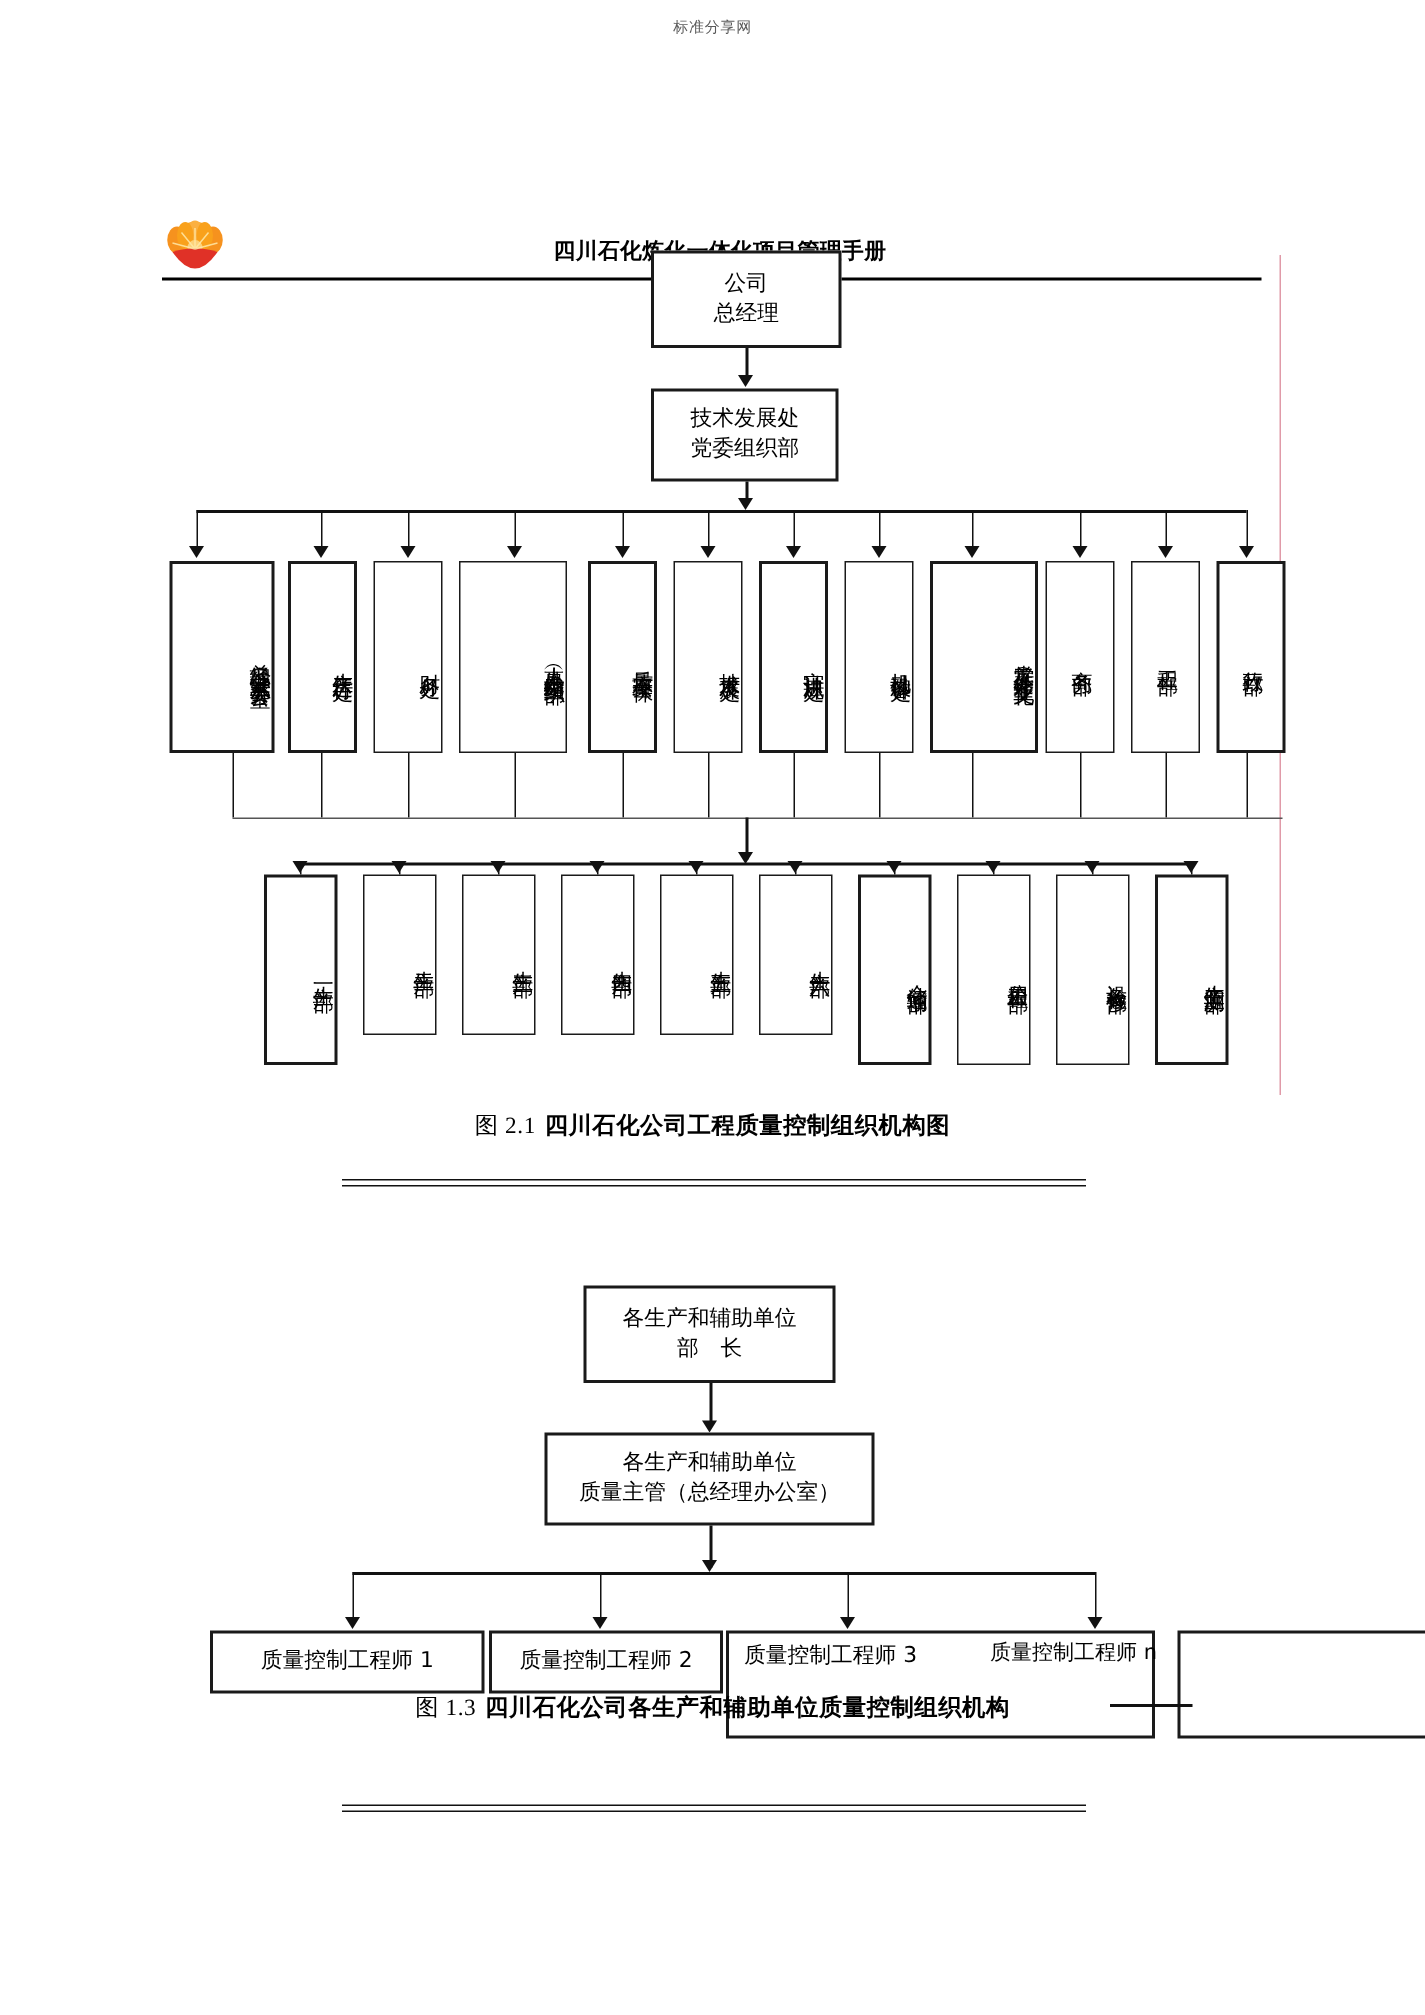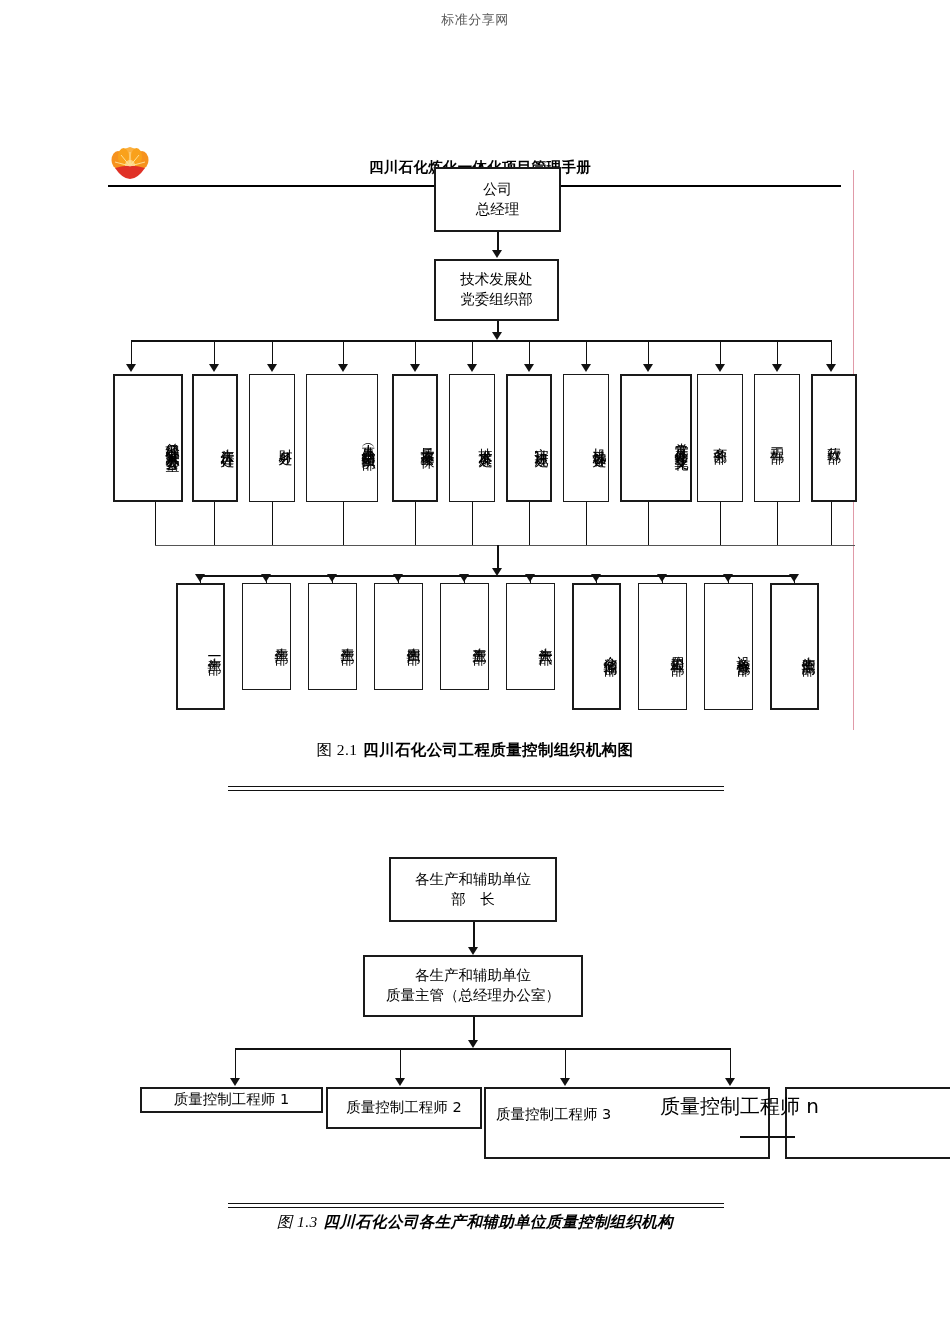--- a/index.html
+++ b/index.html
@@ -7,21 +7,21 @@
   body{
     width:950px;height:1343px;position:relative;overflow:hidden;
     font-family:"DejaVu Sans","Liberation Sans",sans-serif;
     color:#000;
   }
   .page{position:absolute;inset:0;}
 
   
   .watermark{
     position:absolute;left:0;top:11px;width:950px;text-align:center;
-    font-size:13px;color:#5a5a5a;letter-spacing:.5px;
+    font-size:10px;color:#5a5a5a;letter-spacing:.5px;
   }
 
   
   .header{position:absolute;left:0;top:72px;width:950px;height:48px;}
   .logo{position:absolute;left:108px;top:74px;width:44px;height:38px;}
   .header-title{
     position:absolute;left:200px;top:86px;width:560px;text-align:center;
     font-size:14.5px;font-weight:600;letter-spacing:.3px;
   }
   .header-rule{
@@ -73,21 +73,21 @@
   .double-rule::before,.double-rule::after{
     content:"";position:absolute;left:0;width:100%;height:0;
     border-top:1.6px solid #111;
   }
   .double-rule::before{top:0;}
   .double-rule::after{top:4px;}
 
   
   .box.left-text{justify-content:flex-start;padding-left:10px;}
   .float-label{
-    position:absolute;font-size:20px;white-space:nowrap;
+    position:absolute;font-size:14px;white-space:nowrap;
   }
 </style>
 </head>
 <body>
 
 <div class="page">
 
   <div class="watermark">标准分享网</div>
 
   <div class="header">
@@ -303,38 +303,38 @@
       <div class="vline" style="left:235px;top:1048px;height:32px;"></div>
         <div class="arrow" style="left:230px;top:1078px;"></div>
       <div class="vline" style="left:400px;top:1048px;height:32px;"></div>
         <div class="arrow" style="left:395px;top:1078px;"></div>
       <div class="vline" style="left:565px;top:1048px;height:32px;"></div>
         <div class="arrow" style="left:560px;top:1078px;"></div>
       <div class="vline" style="left:730px;top:1048px;height:32px;"></div>
         <div class="arrow" style="left:725px;top:1078px;"></div>
     </div>
 
-    <div class="box thick" style="left:140px;top:1087px;width:183px;height:26px;">
+    <div class="box thick" style="left:140px;top:1087px;width:183px;height:42px;">
       <span>质量控制工程师 1</span>
     </div>
     <div class="box thick" style="left:326px;top:1087px;width:156px;height:42px;">
       <span>质量控制工程师 2</span>
     </div>
 
-    <div class="box thick left-text" style="left:484px;top:1087px;width:286px;height:72px;align-items:flex-start;padding-top:16px;">
+    <div class="box thick left-text" style="left:484px;top:1087px;width:286px;height:72px;align-items:flex-start;padding-top:6px;">
       <span>质量控制工程师 3</span>
     </div>
 
     <div class="box thick" style="left:785px;top:1087px;width:175px;height:72px;"></div>
     <div class="float-label" style="left:660px;top:1093px;">
       <span>质量控制工程师 n</span>
     </div>
 
     <div class="hline thick" style="left:740px;top:1136px;width:55px;"></div>
 
-    <div class="caption" style="top:1212px;font-style:italic;">
+    <div class="caption" style="top:1128px;">
       <span class="num">图 1.3</span>
       <span>四川石化公司各生产和辅助单位质量控制组织机构</span>
     </div>
     <div class="double-rule" style="left:228px;top:1203px;width:496px;"></div>
   </div>
 
 </div>
 
 </body></html>

